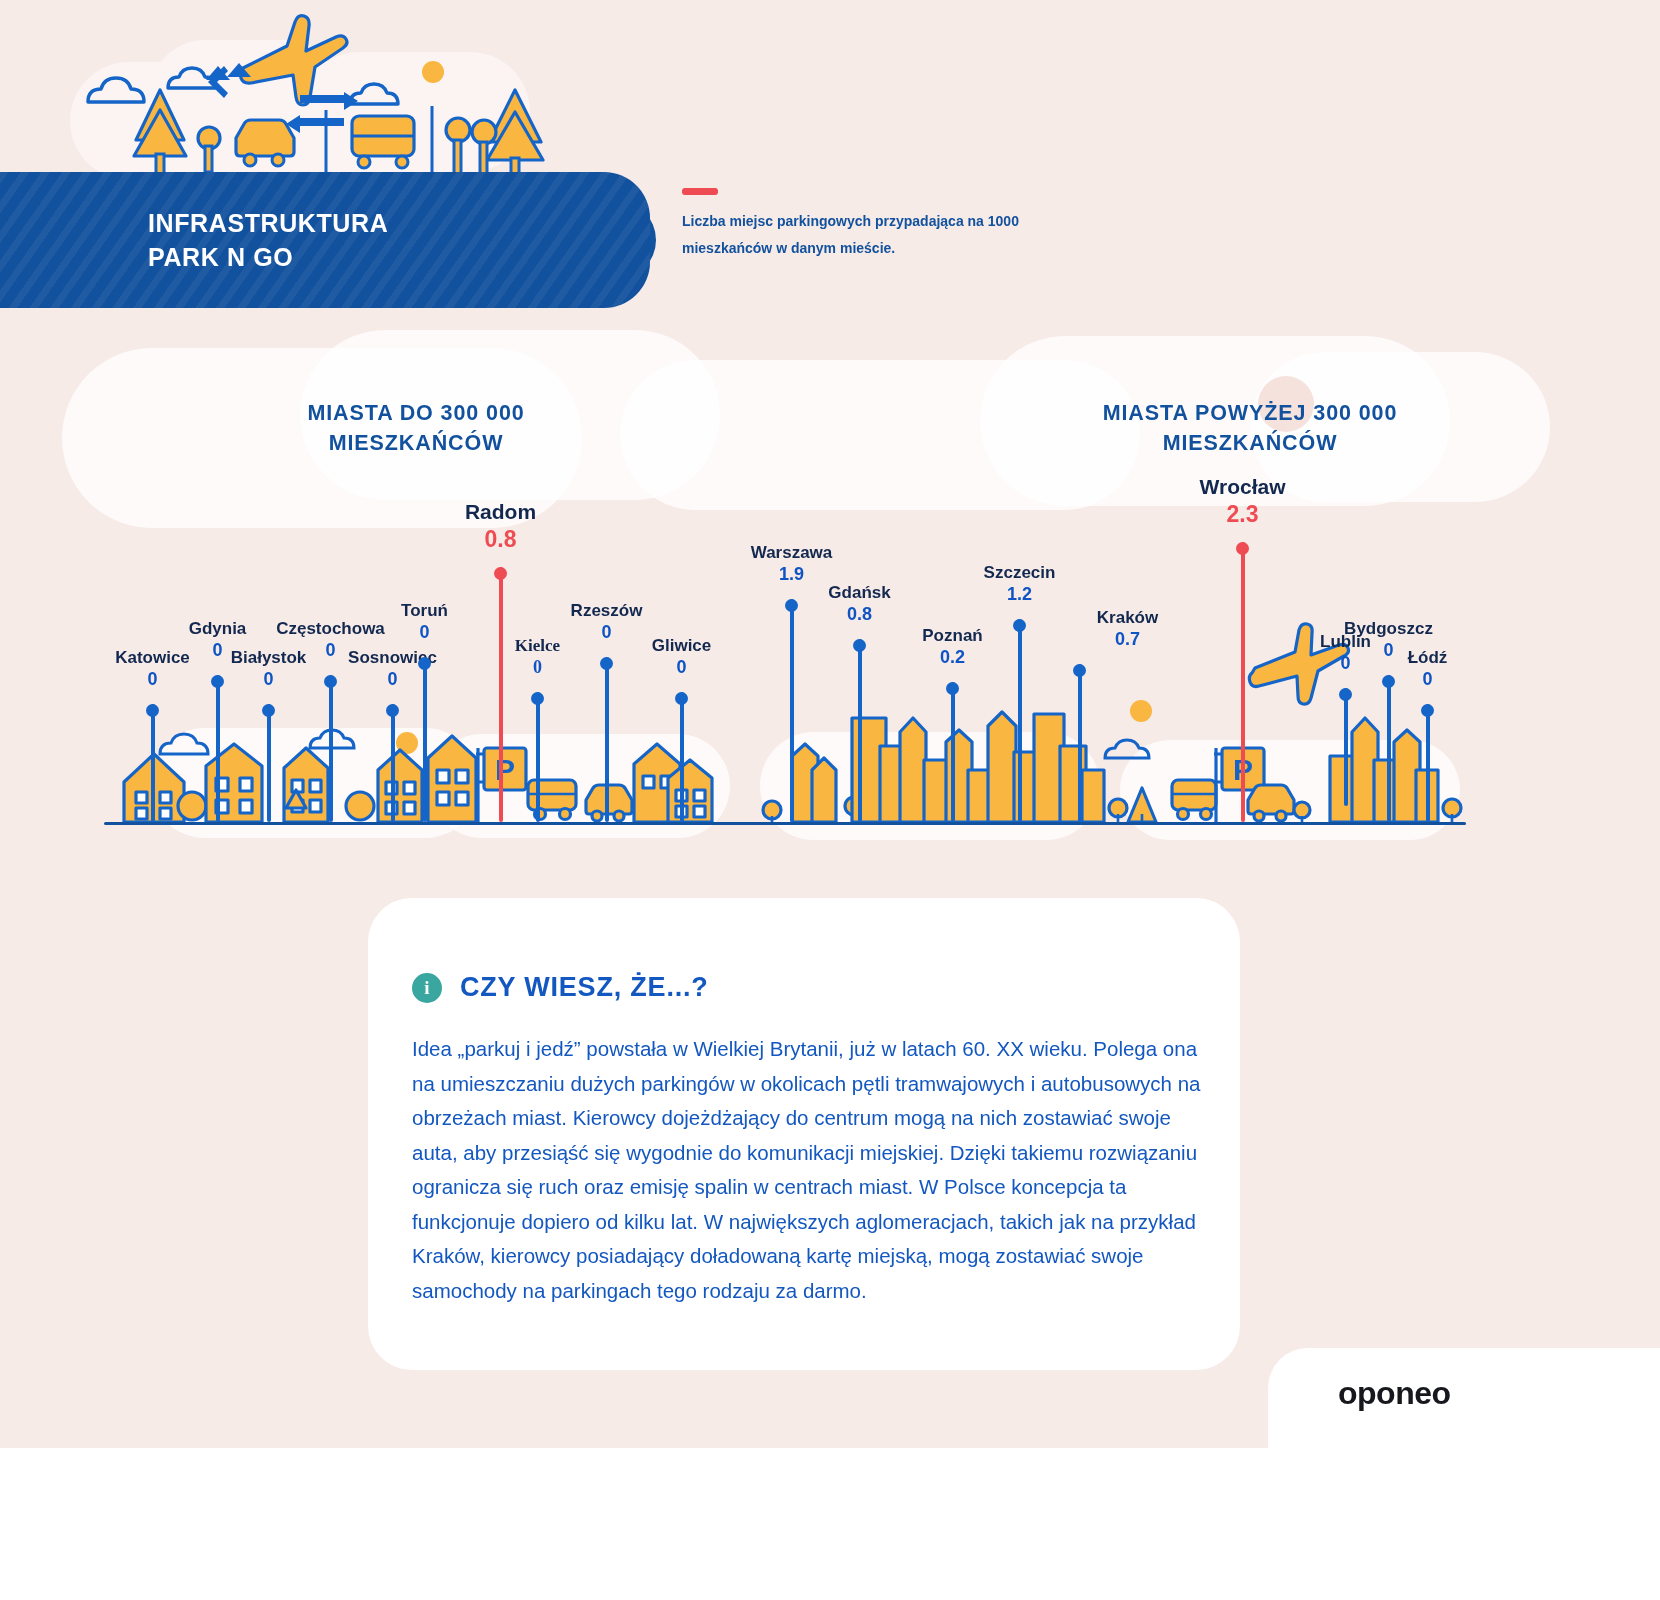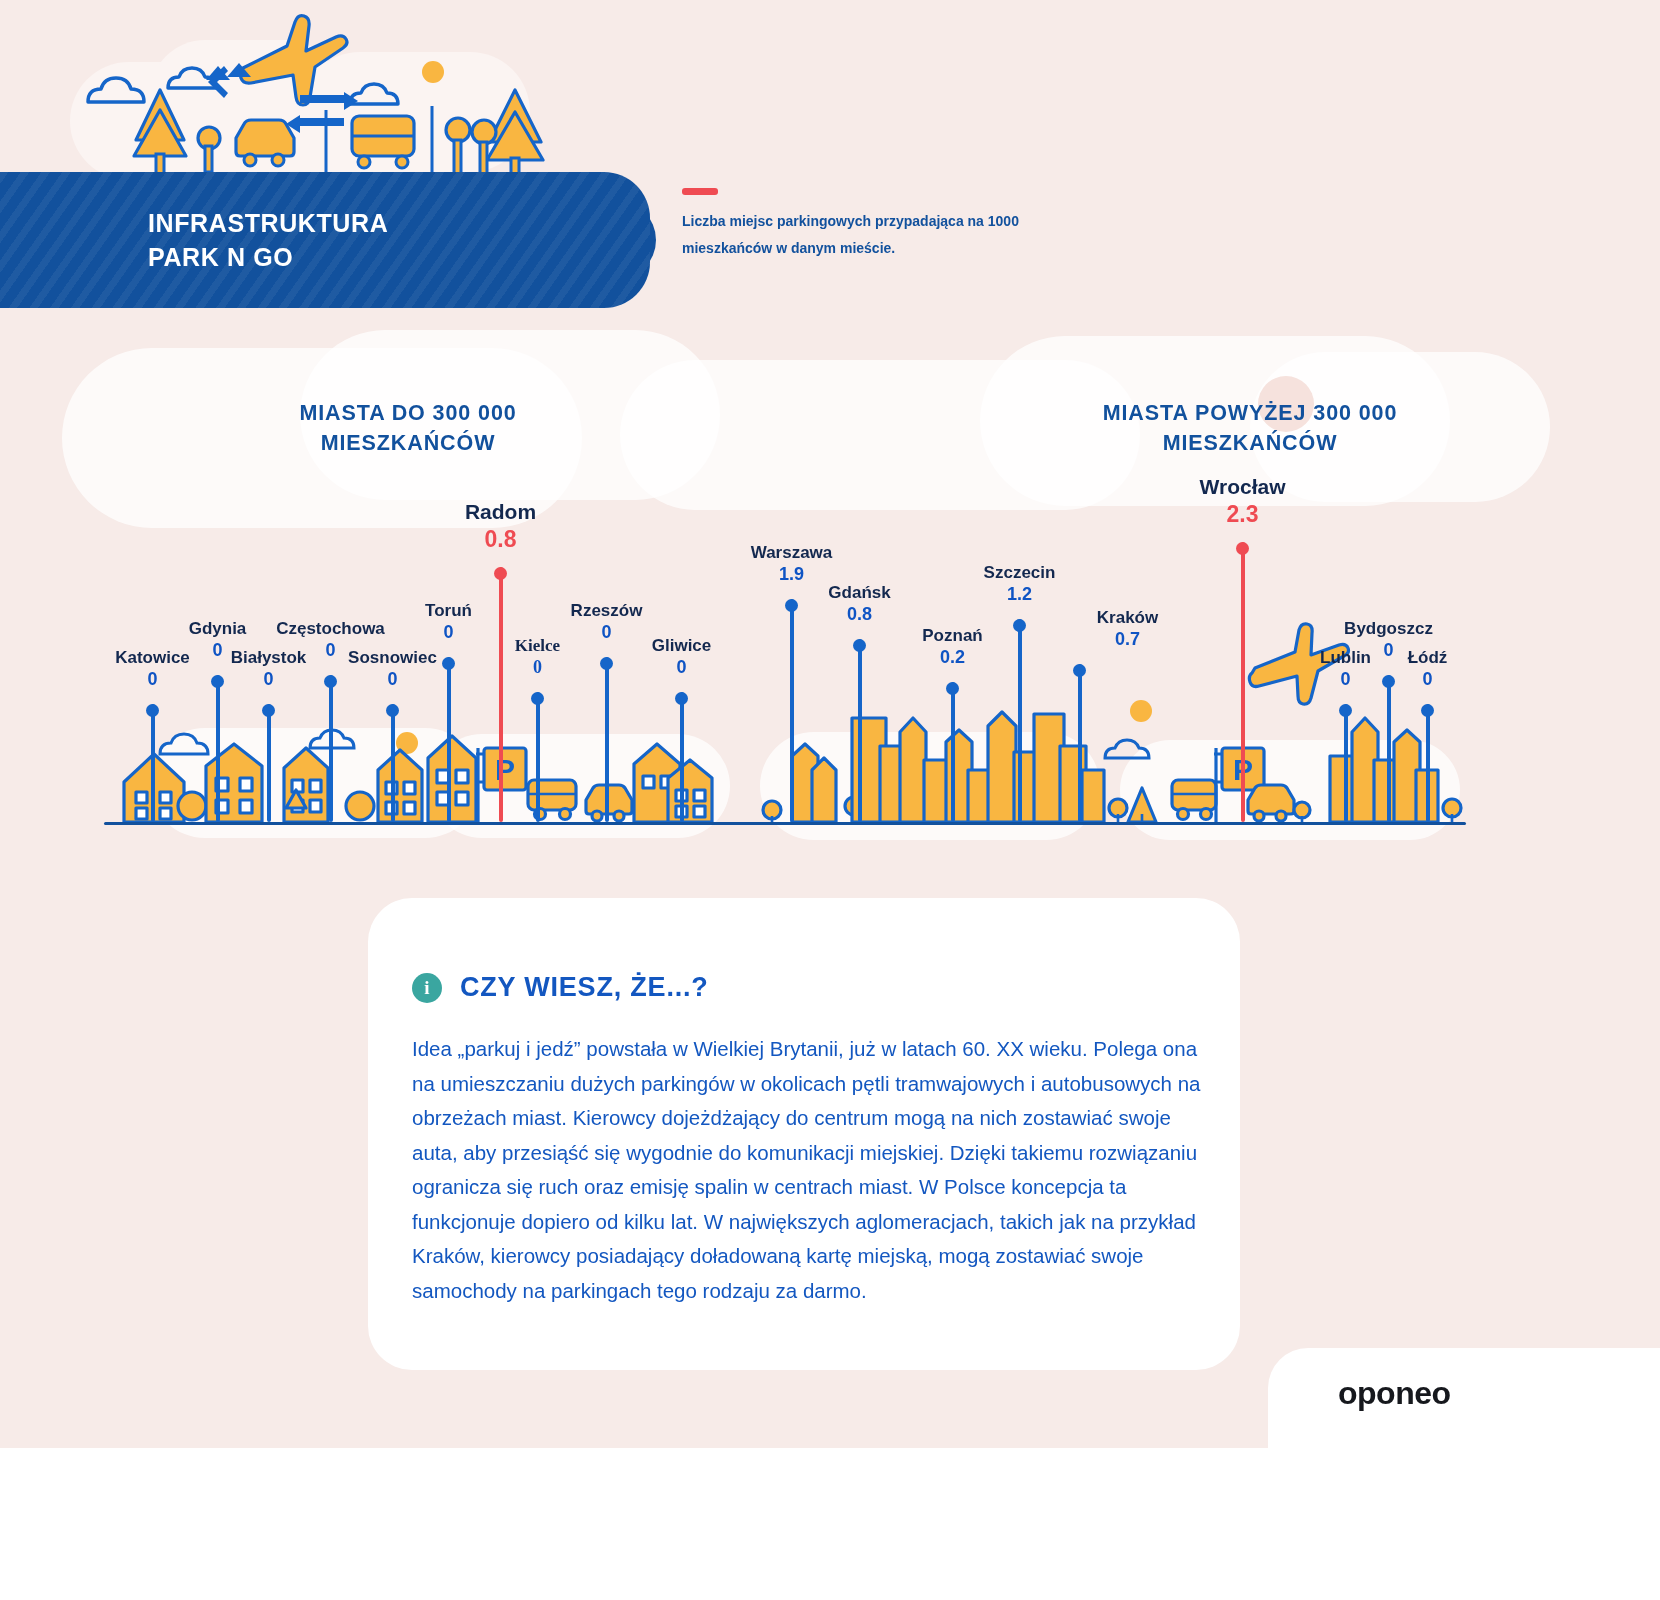--- a/index.html
+++ b/index.html
@@ -53,21 +53,21 @@
   .caption-text {
     position: absolute; left: 682px; top: 208px; width: 560px;
     color: #12519d; font-weight: bold; font-size: 14px; line-height: 27px;
   }
 
   
   .sec-head {
     position: absolute; color: #12519d; font-weight: bold;
     font-size: 21.5px; line-height: 30px; letter-spacing: .9px; text-align: center;
   }
-  .sec-left  { left: 158px; top: 398px; width: 500px; text-align: center; }
+  .sec-left  { left: 166px; top: 398px; width: 500px; text-align: center; }
   .sec-right { left: 1000px; top: 398px; width: 500px; }
 
   
   .chart { position: absolute; left: 0; top: 470px; width: 1660px; height: 370px; }
   .axis {
     position: absolute; left: 104px; top: 352px; width: 1362px; height: 3px;
     background: #12519d; border-radius: 2px;
   }
   .marker { position: absolute; }
   .m-stem {
@@ -384,21 +384,21 @@
           </div>
         </div>
         <div class="marker" style="left: 392px; top: 234px; width: 1px; height: 118px;">
           <div class="m-stem" style="height: 118px;"></div>
           <div class="m-dot"></div>
           <div class="m-label" style="bottom: 132px;">
             <div class="m-name">Sosnowiec</div>
             <div class="m-val">0</div>
           </div>
         </div>
-        <div class="marker" style="left: 448px; top: 187px; width: 1px; height: 165px;">
+        <div class="marker" style="left: 424px; top: 187px; width: 1px; height: 165px;">
           <div class="m-stem" style="height: 165px;"></div>
           <div class="m-dot"></div>
           <div class="m-label" style="bottom: 179px;">
             <div class="m-name">Toruń</div>
             <div class="m-val">0</div>
           </div>
         </div>
         <div class="marker hl" style="left: 500px; top: 97px; width: 1px; height: 255px;">
           <div class="m-stem" style="height: 255px;"></div>
           <div class="m-dot"></div>
@@ -472,21 +472,21 @@
           </div>
         </div>
         <div class="marker hl" style="left: 1242px; top: 72px; width: 1px; height: 280px;">
           <div class="m-stem" style="height: 280px;"></div>
           <div class="m-dot"></div>
           <div class="m-label" style="bottom: 294px;">
             <div class="m-name">Wrocław</div>
             <div class="m-val">2.3</div>
           </div>
         </div>
-        <div class="marker" style="left: 1345px; top: 234px; width: 1px; height: 118px;">
+        <div class="marker" style="left: 1345px; top: 218px; width: 1px; height: 118px;">
           <div class="m-stem" style="height: 118px;"></div>
           <div class="m-dot"></div>
           <div class="m-label" style="bottom: 132px;">
             <div class="m-name">Lublin</div>
             <div class="m-val">0</div>
           </div>
         </div>
         <div class="marker" style="left: 1388px; top: 205px; width: 1px; height: 147px;">
           <div class="m-stem" style="height: 147px;"></div>
           <div class="m-dot"></div>

